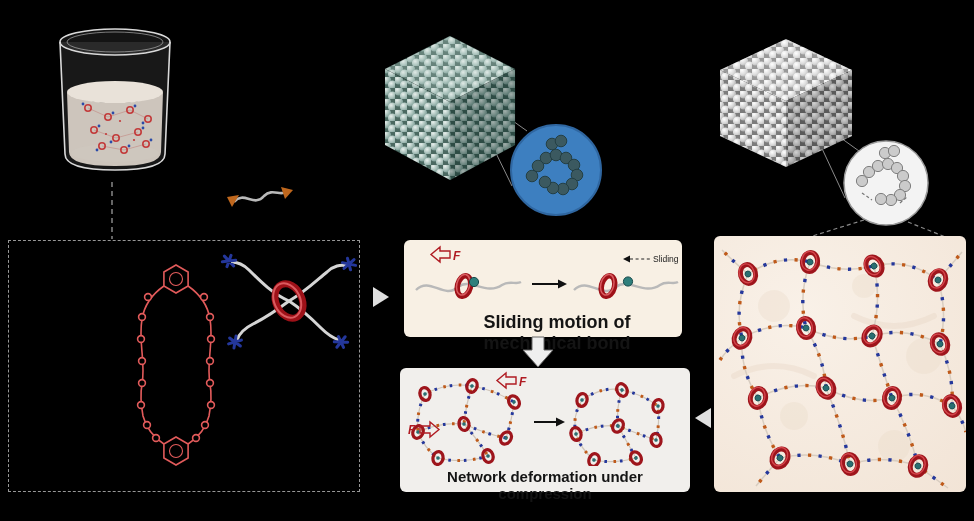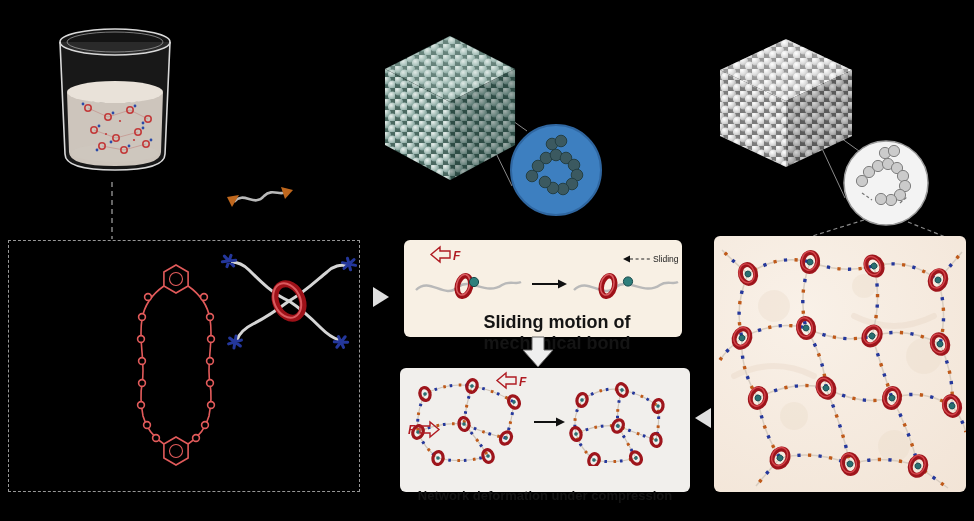--- a/index.html
+++ b/index.html
@@ -287,21 +287,21 @@
           <use href="#miniring" xlink:href="#miniring" transform="translate(236,86) rotate(-30)"></use>
         </g>
         <line x1="134" y1="50" x2="156" y2="50" stroke="#111" stroke-width="2"></line>
         <polygon points="156,45.5 165,50 156,54.5" fill="#111"></polygon>
       </g>
       <path d="M116,9 L106,9 L106,5 L97,12.5 L106,20 L106,16 L116,16 Z" fill="none" stroke="#b01b22" stroke-width="1.4"></path>
       <text x="119" y="17.5" font-size="12" font-style="italic" font-weight="bold" fill="#b01b22" font-family="Liberation Sans, sans-serif">F</text>
       <text x="8" y="66" font-size="12" font-style="italic" font-weight="bold" fill="#b01b22" font-family="Liberation Sans, sans-serif">F</text>
       <path d="M20,58 L30,58 L30,54 L39,61.5 L30,69 L30,65 L20,65 Z" fill="none" stroke="#b01b22" stroke-width="1.4"></path>
     </svg>
-    <div class="caption" style="top:100px;font-size:13px;margin-top:20px;">Network deformation under compression</div>
+    <div class="caption" style="top:100px;font-size:15px;">Network deformation under compression</div>
   </div>
 
   <svg class="abs" style="left:694px;top:407px;" width="18" height="22" viewBox="0 0 18 22">
     <polygon points="17,1 1,11 17,21" fill="#e0e0e0"></polygon>
   </svg>
 
   <div class="panel" style="left:714px;top:236px;width:252px;height:256px;background:radial-gradient(circle at 35% 30%, #f9f1e8, #f2e4d6);">
     <svg width="252" height="256" viewBox="0 0 252 256" xmlns:xlink="http://www.w3.org/1999/xlink">
       <defs>
         <g id="bigring">

